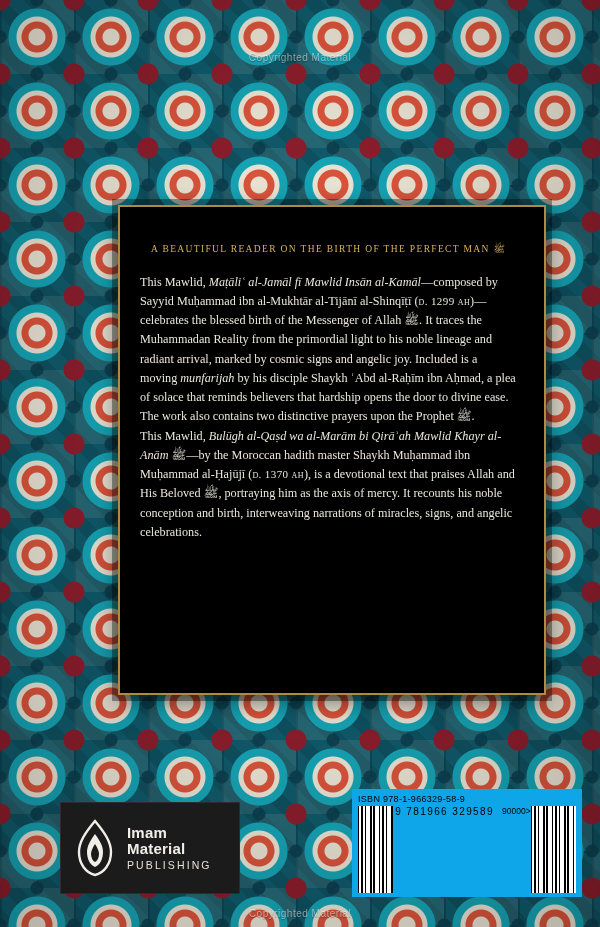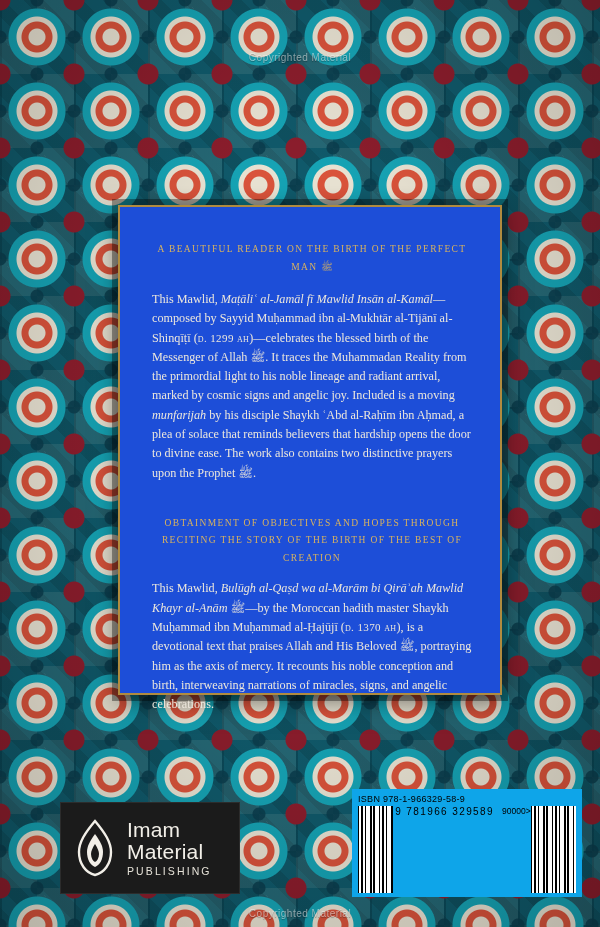--- a/index.html
+++ b/index.html
@@ -56,26 +56,26 @@
     background-position:0 0, 37px 37px;
     opacity:.22;
   }
   .tilelayer.vignette{
     background:radial-gradient(ellipse at 50% 45%, rgba(0,0,0,0) 35%, rgba(0,0,0,.22) 100%);
   }
 
   
   #panel{
     position:absolute;
-    left:118px;top:205px;width:384px;height:490px;
-    background:#1d4ed8;
+    left:118px;top:205px;width:428px;height:490px;
+    background:#000000;
     border:2px solid #b08b3f;
     box-shadow:0 0 0 6px rgba(0,0,0,.35), 0 6px 22px rgba(0,0,0,.5);
     box-sizing:border-box;
-    padding:34px 28px 20px 32px;
+    padding:34px 28px 20px 20px;
     color:#e9e4d8;
   }
   .eyebrow{
     color:#d8b25f;
     font-size:9.5px;
     letter-spacing:1.35px;
     text-transform:uppercase;
     line-height:1.85;
     text-align:center;
     font-family:"Liberation Serif", serif;
@@ -112,21 +112,21 @@
     flex:0 0 44px;
     position:relative;
   }
   #logo-mark svg{display:block;}
   #logo-text{
     color:#f2efe8;
     font-family:"Liberation Sans", sans-serif;
     line-height:1.02;
   }
   #logo-text .l1,#logo-text .l2{
-    font-size:21px;font-weight:400;letter-spacing:.2px;display:block;
+    font-size:15px;font-weight:700;letter-spacing:.2px;display:block;
   }
   #logo-text .l3{
     display:block;font-size:10.5px;letter-spacing:2.1px;margin-top:4px;color:#e6e2d8;
   }
 
   
   #barcode-block{
     position:absolute;
     right:18px;bottom:30px;
     width:230px;height:108px;
@@ -191,21 +191,20 @@
   <div class="watermark" id="wm-top">Copyrighted Material</div>
 
   <div id="panel">
 
     <p class="eyebrow">A BEAUTIFUL READER ON THE BIRTH OF THE PERFECT MAN ﷺ</p>
 
     <p class="body-copy">
       <span>This Mawlid, </span><span class="it">Maṭāliʿ al-Jamāl fī Mawlid Insān al-Kamāl</span><span>—composed by Sayyid Muḥammad ibn al-Mukhtār al-Tijānī al-Shinqīṭī (</span><span class="sc">d. 1299 ah</span><span>)—celebrates the blessed birth of the Messenger of Allah ﷺ. It traces the Muhammadan Reality from the primordial light to his noble lineage and radiant arrival, marked by cosmic signs and angelic joy. Included is a moving </span><span class="it">munfarijah</span><span> by his disciple Shaykh ʿAbd al-Raḥīm ibn Aḥmad, a plea of solace that reminds believers that hardship opens the door to divine ease. The work also contains two distinctive prayers upon the Prophet ﷺ.</span>
     </p>
 
-    <p class="eyebrow second">OBTAINMENT OF OBJECTIVES AND HOPES THROUGH RECITING THE STORY OF THE BIRTH OF THE BEST OF CREATION</p>
 
     <p class="body-copy">
       <span>This Mawlid, </span><span class="it">Bulūgh al-Qaṣd wa al-Marām bi Qirāʾah Mawlid Khayr al-Anām</span><span> ﷺ—by the Moroccan hadith master Shaykh Muḥammad ibn Muḥammad al-Ḥajūjī (</span><span class="sc">d. 1370 ah</span><span>), is a devotional text that praises Allah and His Beloved ﷺ, portraying him as the axis of mercy. It recounts his noble conception and birth, interweaving narrations of miracles, signs, and angelic celebrations.</span>
     </p>
   </div>
 
   <div id="logo-block">
     <div id="logo-mark">
       <svg width="44" height="60" viewBox="0 0 44 60" xmlns="http://www.w3.org/2000/svg">
         <path d="M22 3 C12 15 6 24 6 34 C6 46 13 55 22 57 C31 55 38 46 38 34 C38 24 32 15 22 3 Z" fill="none" stroke="#f2efe8" stroke-width="2.4"></path>

